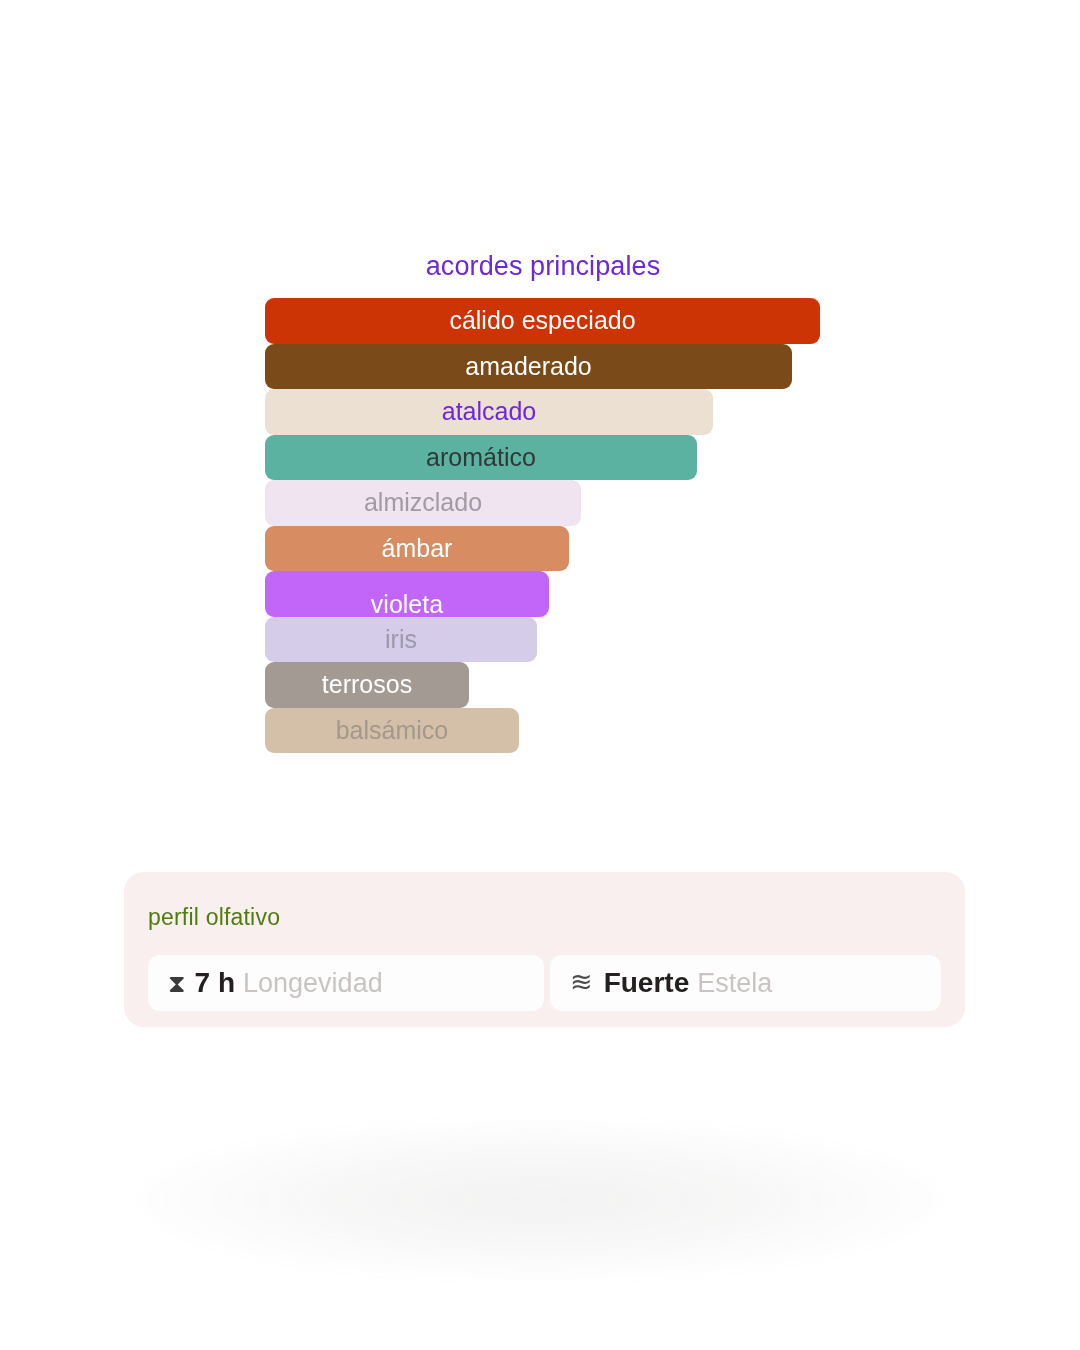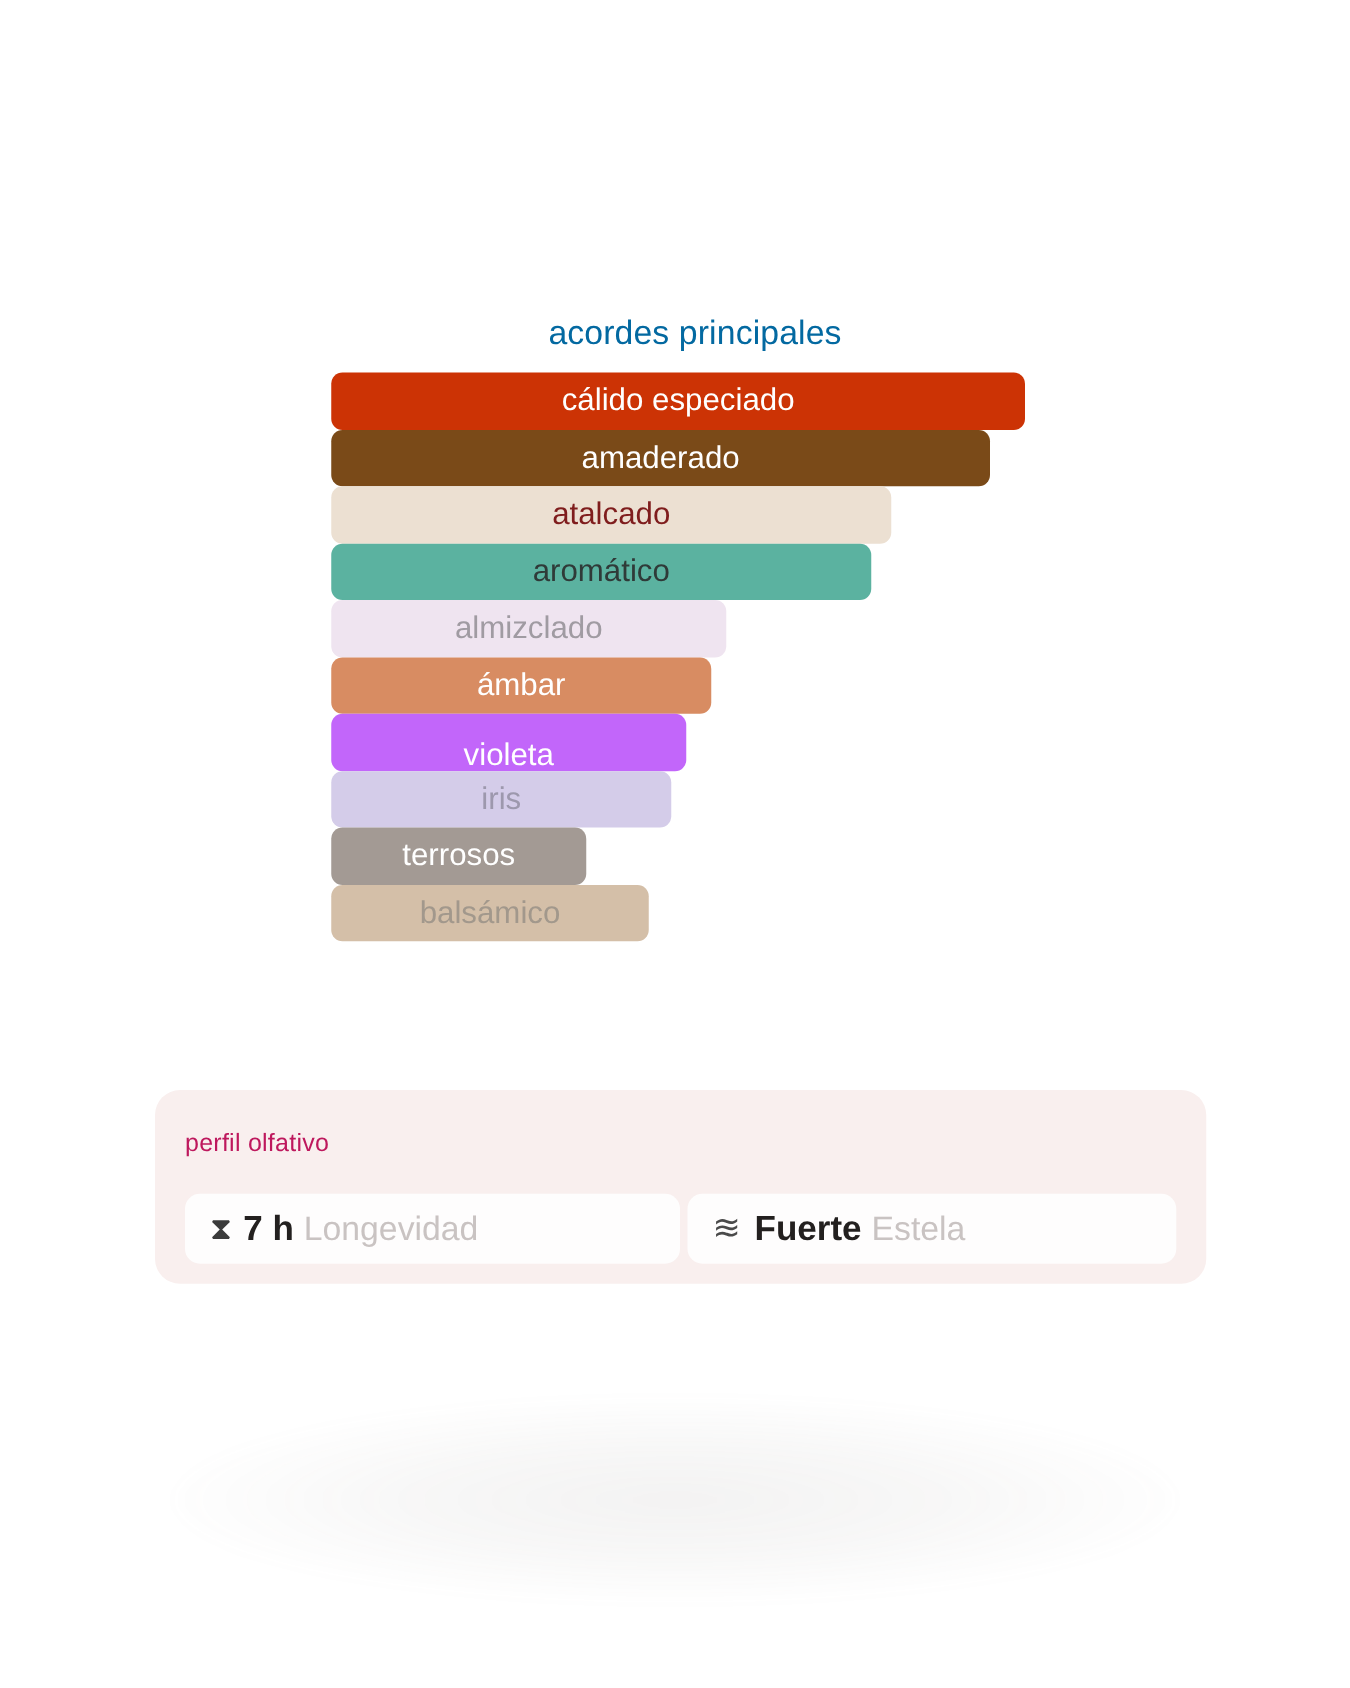--- a/index.html
+++ b/index.html
@@ -37,26 +37,26 @@
     position: absolute;
     left: 252px;
     top: 243px;
     width: 582px;
     height: 530px;
     background: #ffffff;
     border-radius: 4px;
   }
   .chart-title {
     position: absolute;
-    left: 13px;
+    left: 0;
     top: 8px;
     width: 582px;
     text-align: center;
     font-size: 27px;
-    color: #0369a1;
+    color: #6d28d9;
     letter-spacing: 0.1px;
     white-space: nowrap;
   }
 
   .bars {
     position: absolute;
     left: 13px;
     top: 55px;
     width: 569px;
   }
@@ -92,22 +92,22 @@
     top: 872px;
     width: 841px;
     height: 155px;
     background: #f9efee;
     border-radius: 20px;
   }
   .profile-heading {
     position: absolute;
     left: 24px;
     top: 32px;
-    font-size: 20px;
-    color: #be185d;
+    font-size: 23px;
+    color: #4d7c0f;
     letter-spacing: 0.2px;
     white-space: nowrap;
   }
   .pill-row {
     position: absolute;
     left: 24px;
     top: 83px;
     width: 793px;
     display: flex;
     gap: 6px;
@@ -169,21 +169,21 @@
     </div>
 
     <div class="bar-row">
       <div class="bar" id="bar1" style="width: 527px; background: rgb(122, 74, 24);">
         <span class="bar-label" style="color: rgb(255, 255, 255);">amaderado</span>
       </div>
     </div>
 
     <div class="bar-row">
       <div class="bar" id="bar2" style="width: 448px; background: rgb(236, 224, 210);">
-        <span class="bar-label" style="color: #7f1d1d;">atalcado</span>
+        <span class="bar-label" style="color: #6d28d9;">atalcado</span>
       </div>
     </div>
 
     <div class="bar-row">
       <div class="bar" id="bar3" style="width: 432px; background: rgb(91, 178, 160);">
         <span class="bar-label" style="color: rgb(47, 58, 56);">aromático</span>
       </div>
     </div>
 
     <div class="bar-row">

